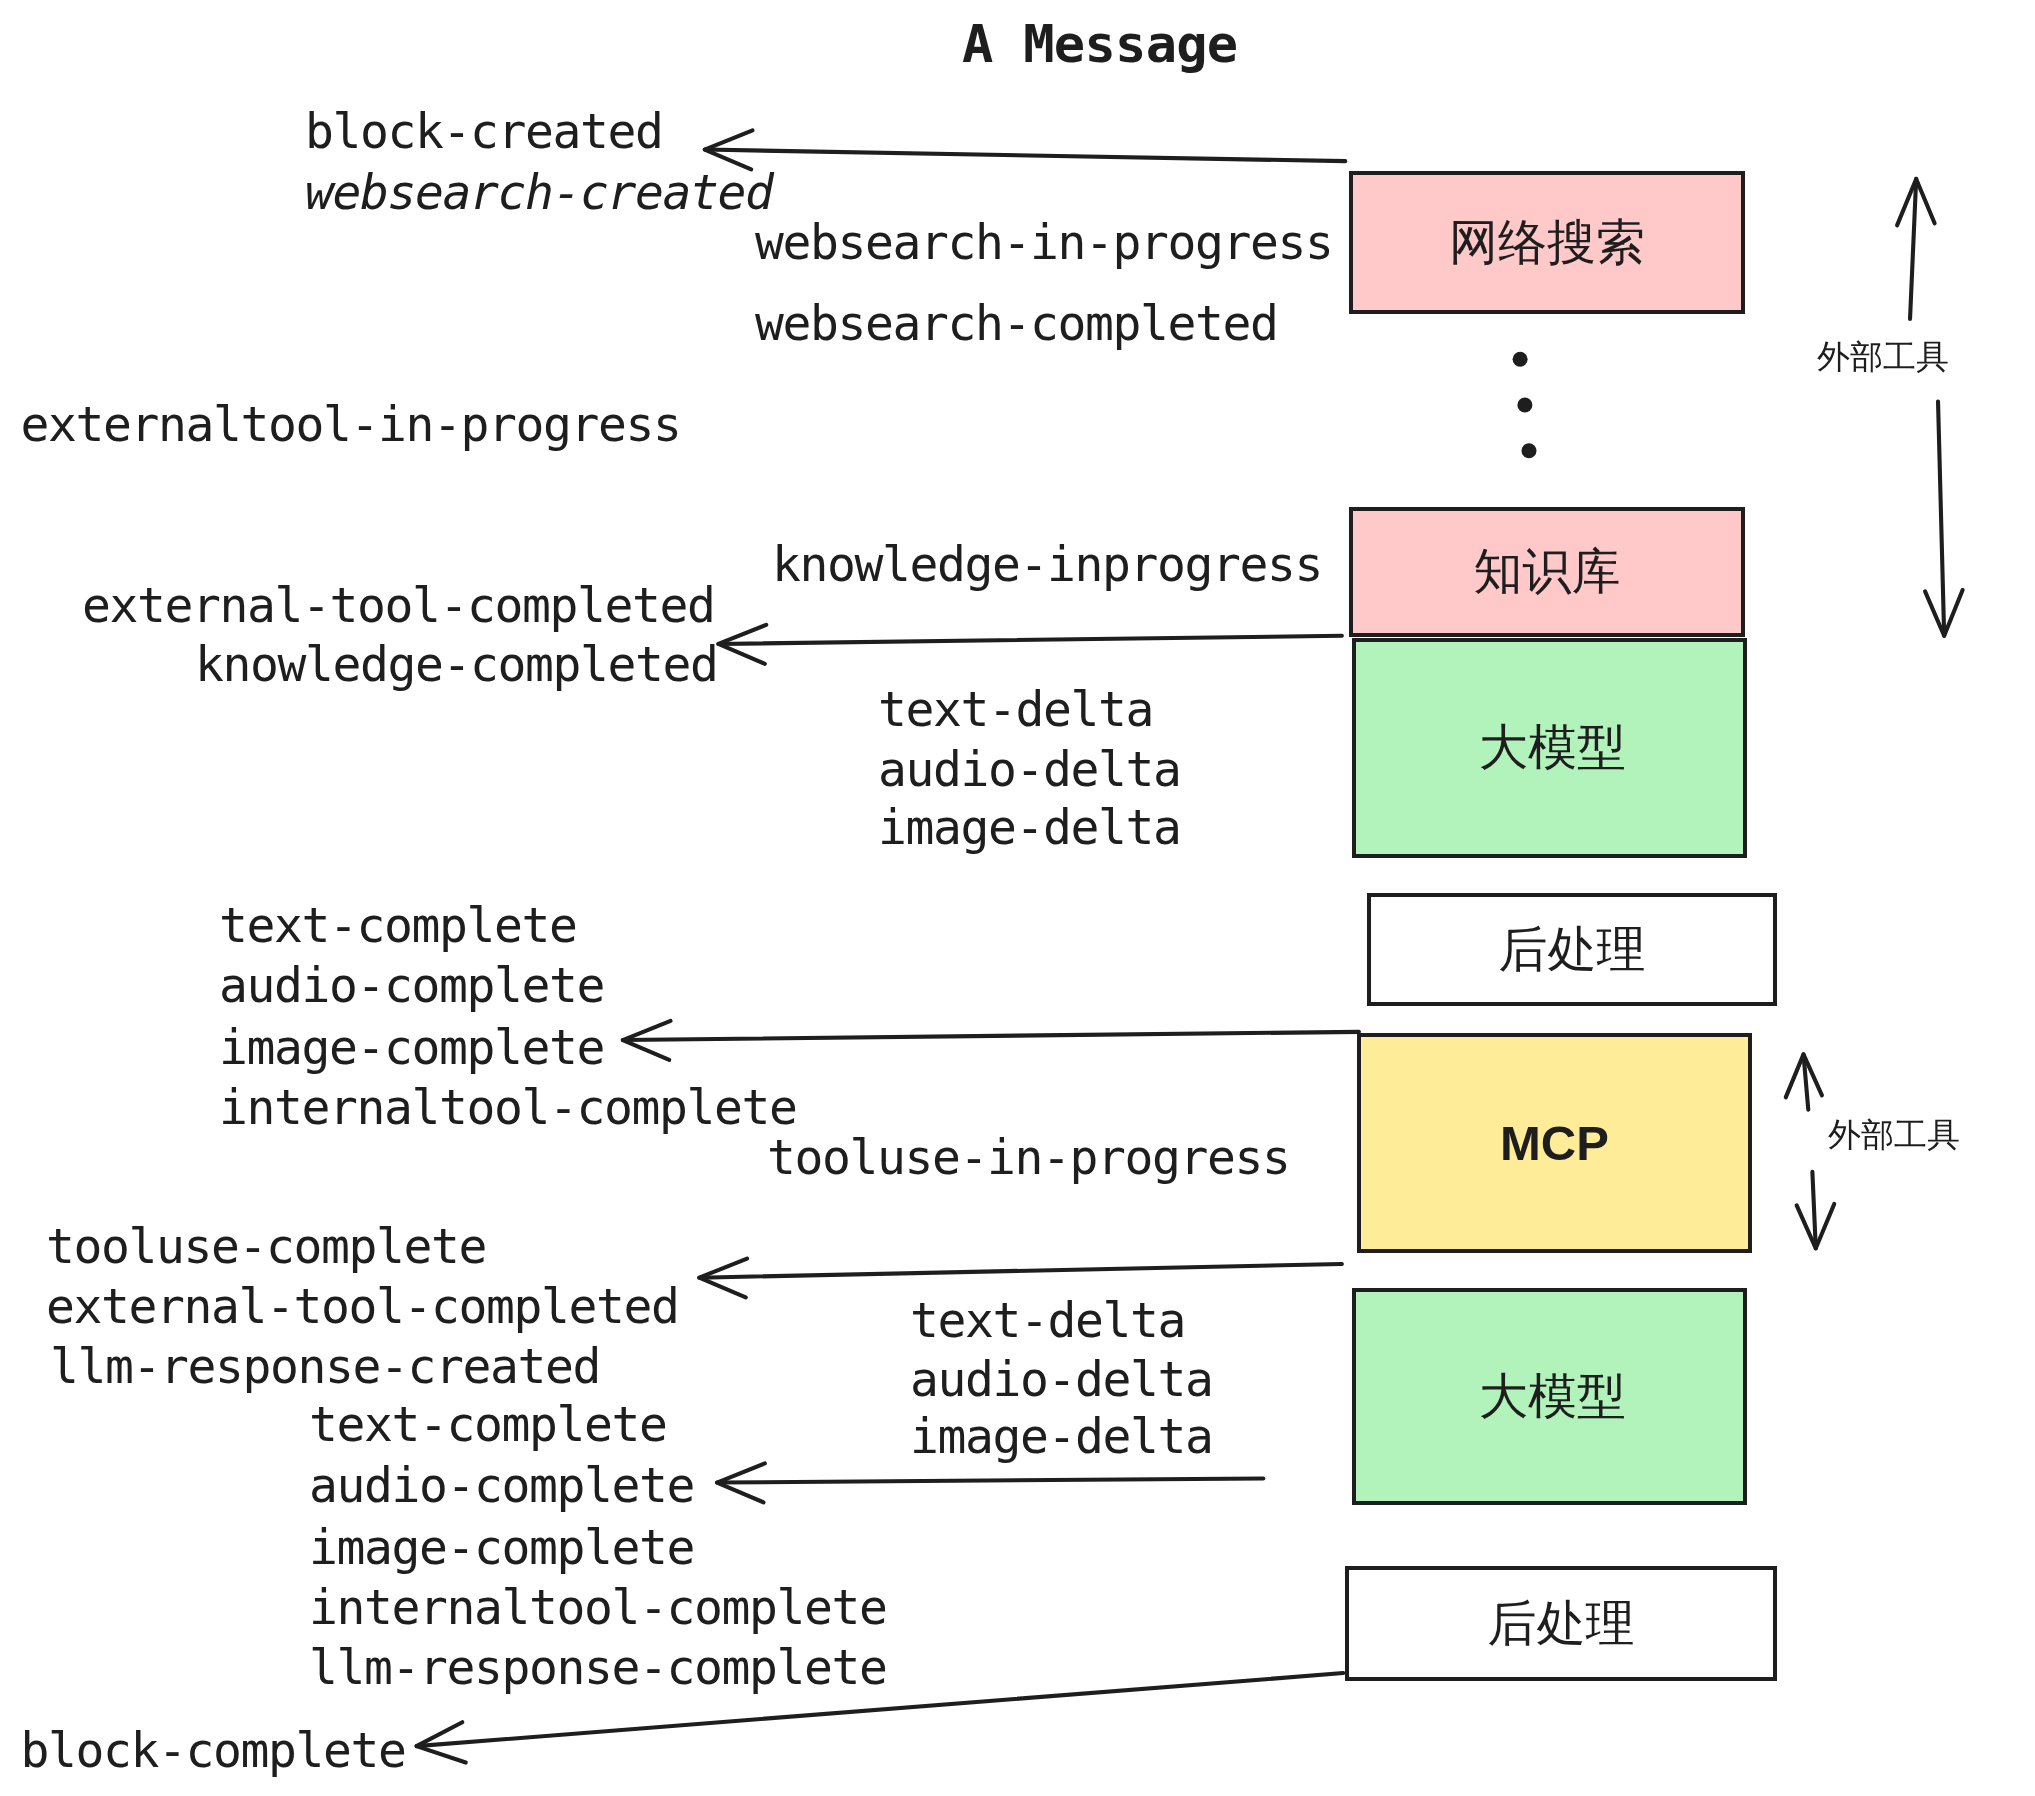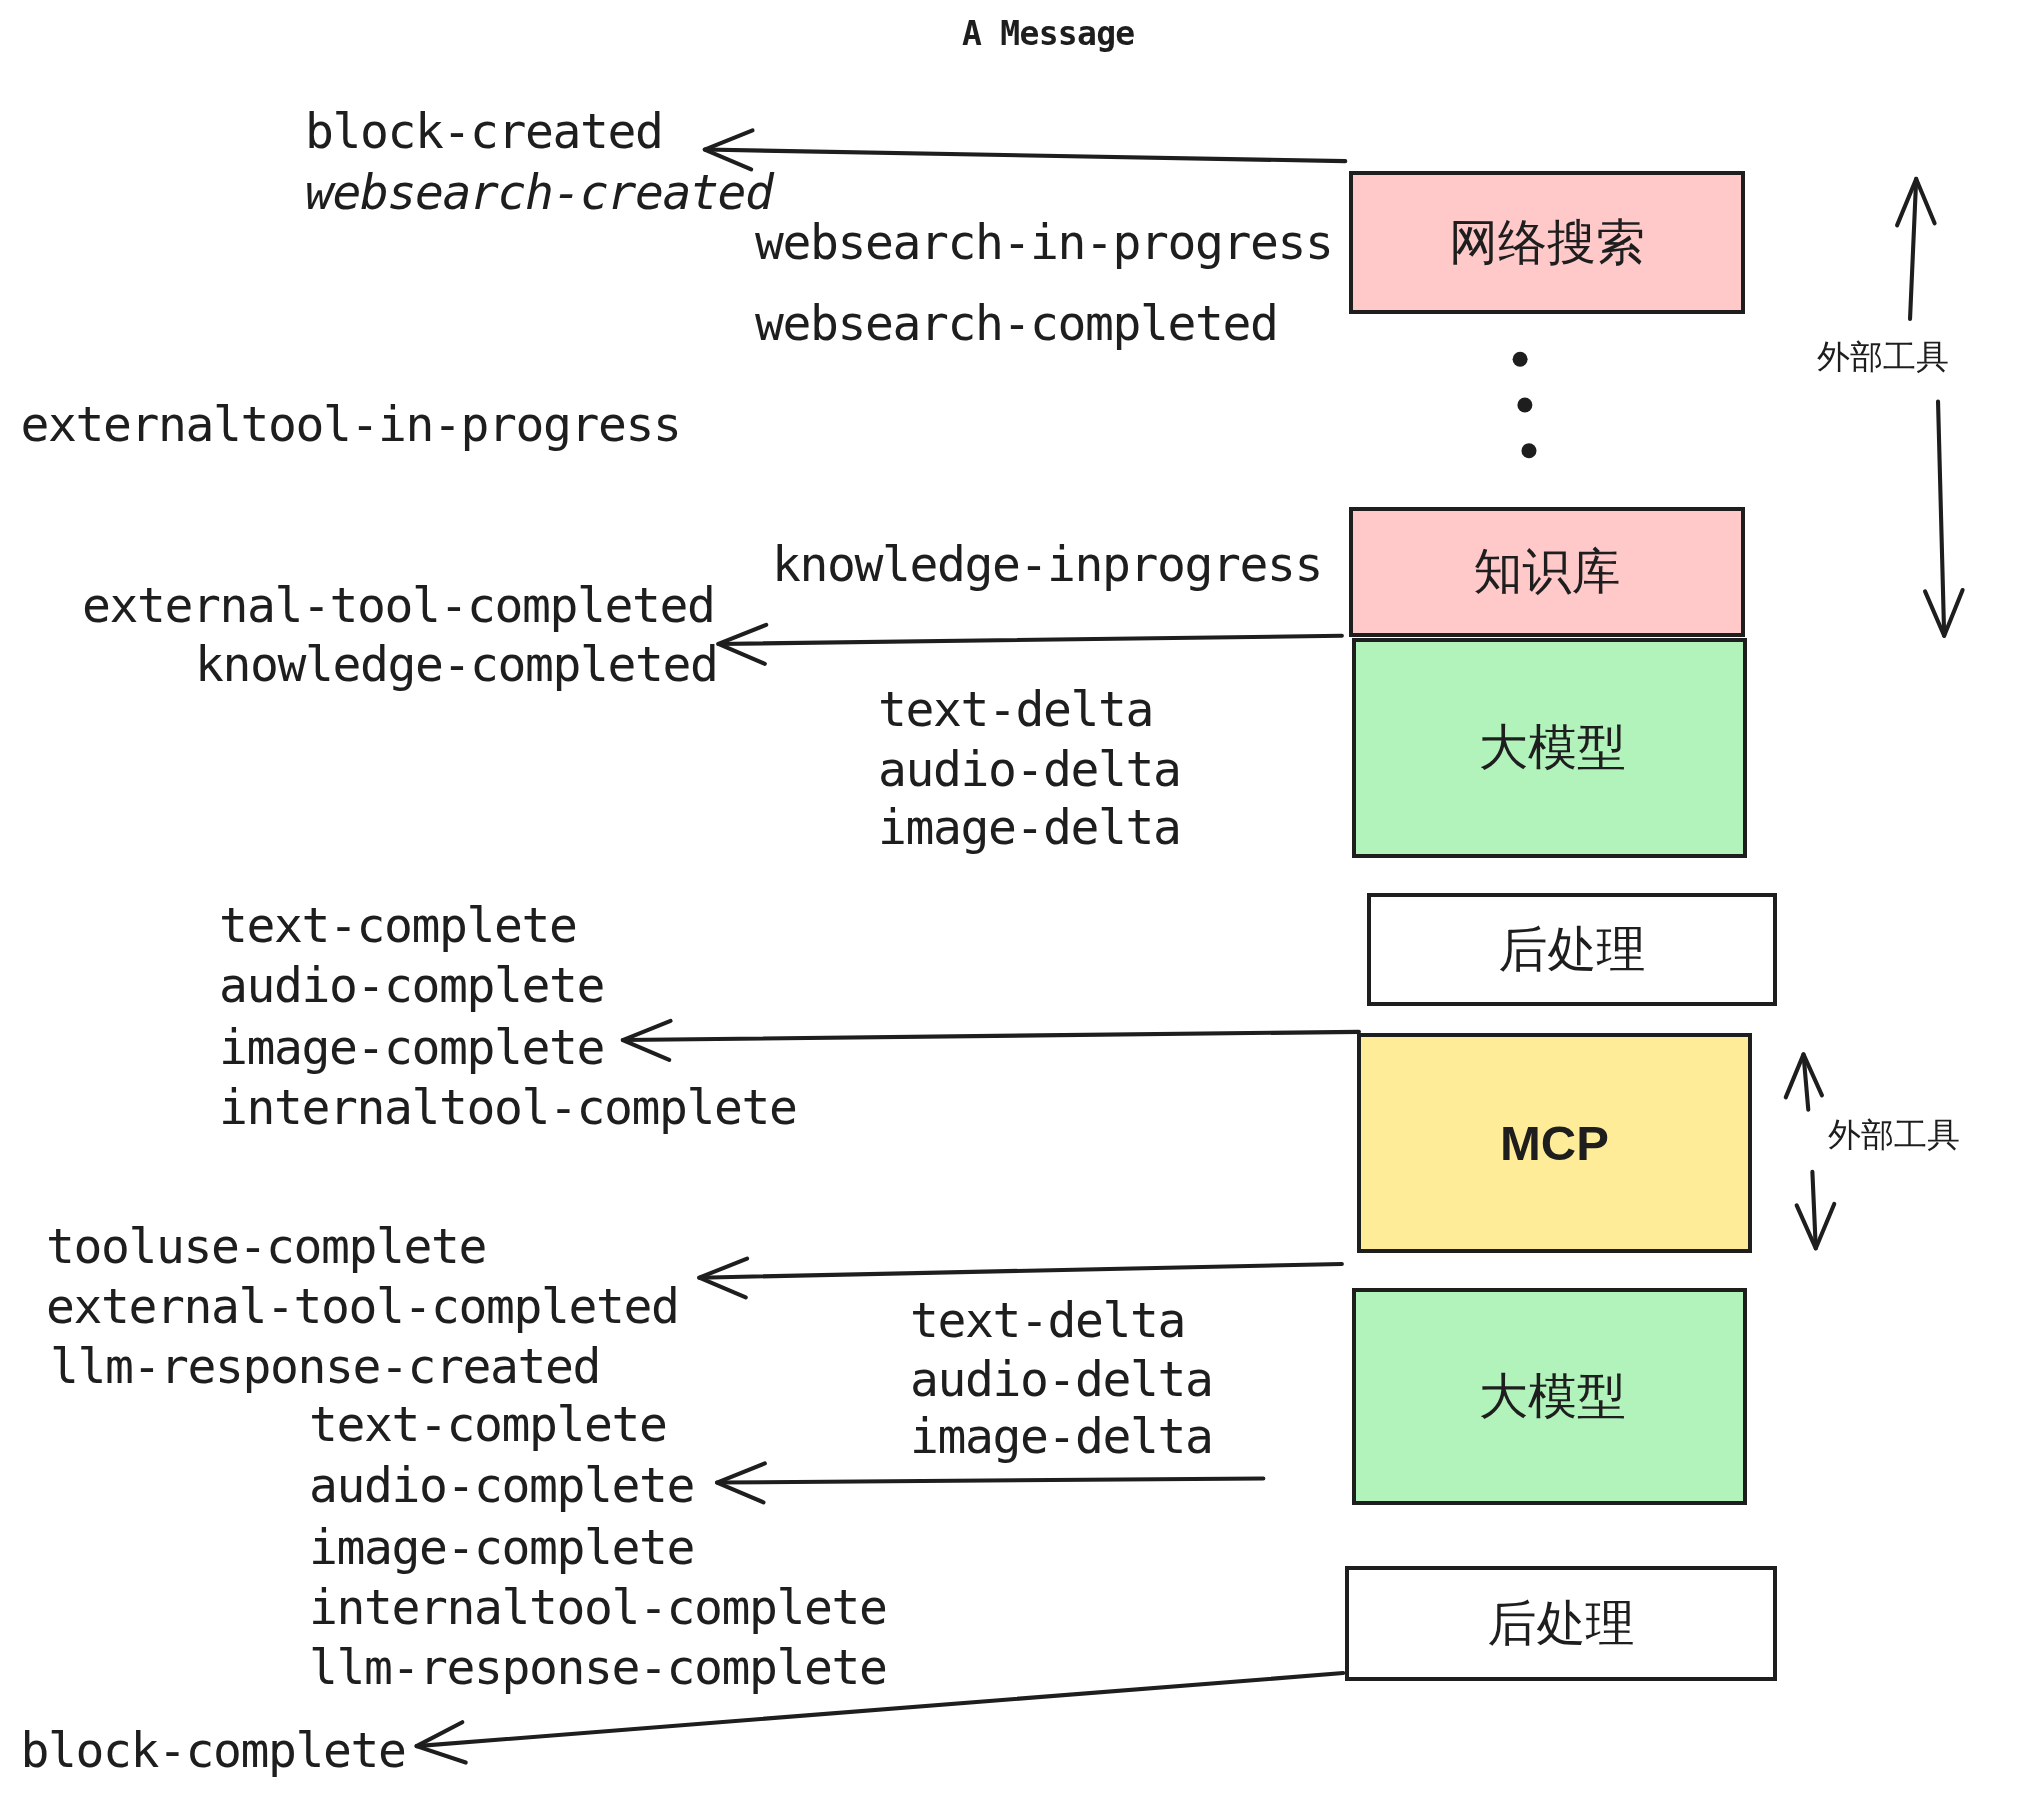--- a/index.html
+++ b/index.html
@@ -6,21 +6,21 @@
   .canvas{
     position:relative;
     width:2035px;height:1796px;
     background:#ffffff;
     font-family:"DejaVu Sans Mono", monospace;
     color:#1e1e1e;
     overflow:hidden;
   }
   .title{
     position:absolute;left:962px;top:13.7px;
-    font-size:33px;font-weight:600;letter-spacing:-0.7px;white-space:nowrap;
+    font-size:52px;font-weight:600;letter-spacing:-0.7px;white-space:nowrap;
   }
   .event{
     position:absolute;
     font-size:48px;letter-spacing:-1.4px;white-space:nowrap;
     line-height:59px;
   }
   .box{
     position:absolute;
     border:4.1px solid #1e1e1e;
     box-sizing:border-box;
@@ -121,20 +121,21 @@
   <div class="event" style="left:772px;top:535px;">knowledge-inprogress</div>
   <div class="event" style="left:82px;top:576px;">external-tool-completed</div>
   <div class="event" style="left:195px;top:635px;">knowledge-completed</div>
   <div class="event" style="left:878px;top:680px;">text-delta</div>
   <div class="event" style="left:878px;top:740px;">audio-delta</div>
   <div class="event" style="left:878px;top:798px;">image-delta</div>
   <div class="event" style="left:219px;top:896px;">text-complete</div>
   <div class="event" style="left:219px;top:956px;">audio-complete</div>
   <div class="event" style="left:219px;top:1018px;">image-complete</div>
   <div class="event" style="left:219px;top:1078px;">internaltool-complete</div>
+  <div class="event" style="left:767px;top:1128px;">tooluse-in-progress</div>
   <div class="event" style="left:46px;top:1217px;">tooluse-complete</div>
   <div class="event" style="left:46px;top:1277px;">external-tool-completed</div>
   <div class="event" style="left:50px;top:1337px;">llm-response-created</div>
   <div class="event" style="left:910px;top:1291px;">text-delta</div>
   <div class="event" style="left:910px;top:1350px;">audio-delta</div>
   <div class="event" style="left:910px;top:1407px;">image-delta</div>
   <div class="event" style="left:309px;top:1395px;">text-complete</div>
   <div class="event" style="left:309px;top:1456px;">audio-complete</div>
   <div class="event" style="left:309px;top:1518px;">image-complete</div>
   <div class="event" style="left:309px;top:1578px;">internaltool-complete</div>

